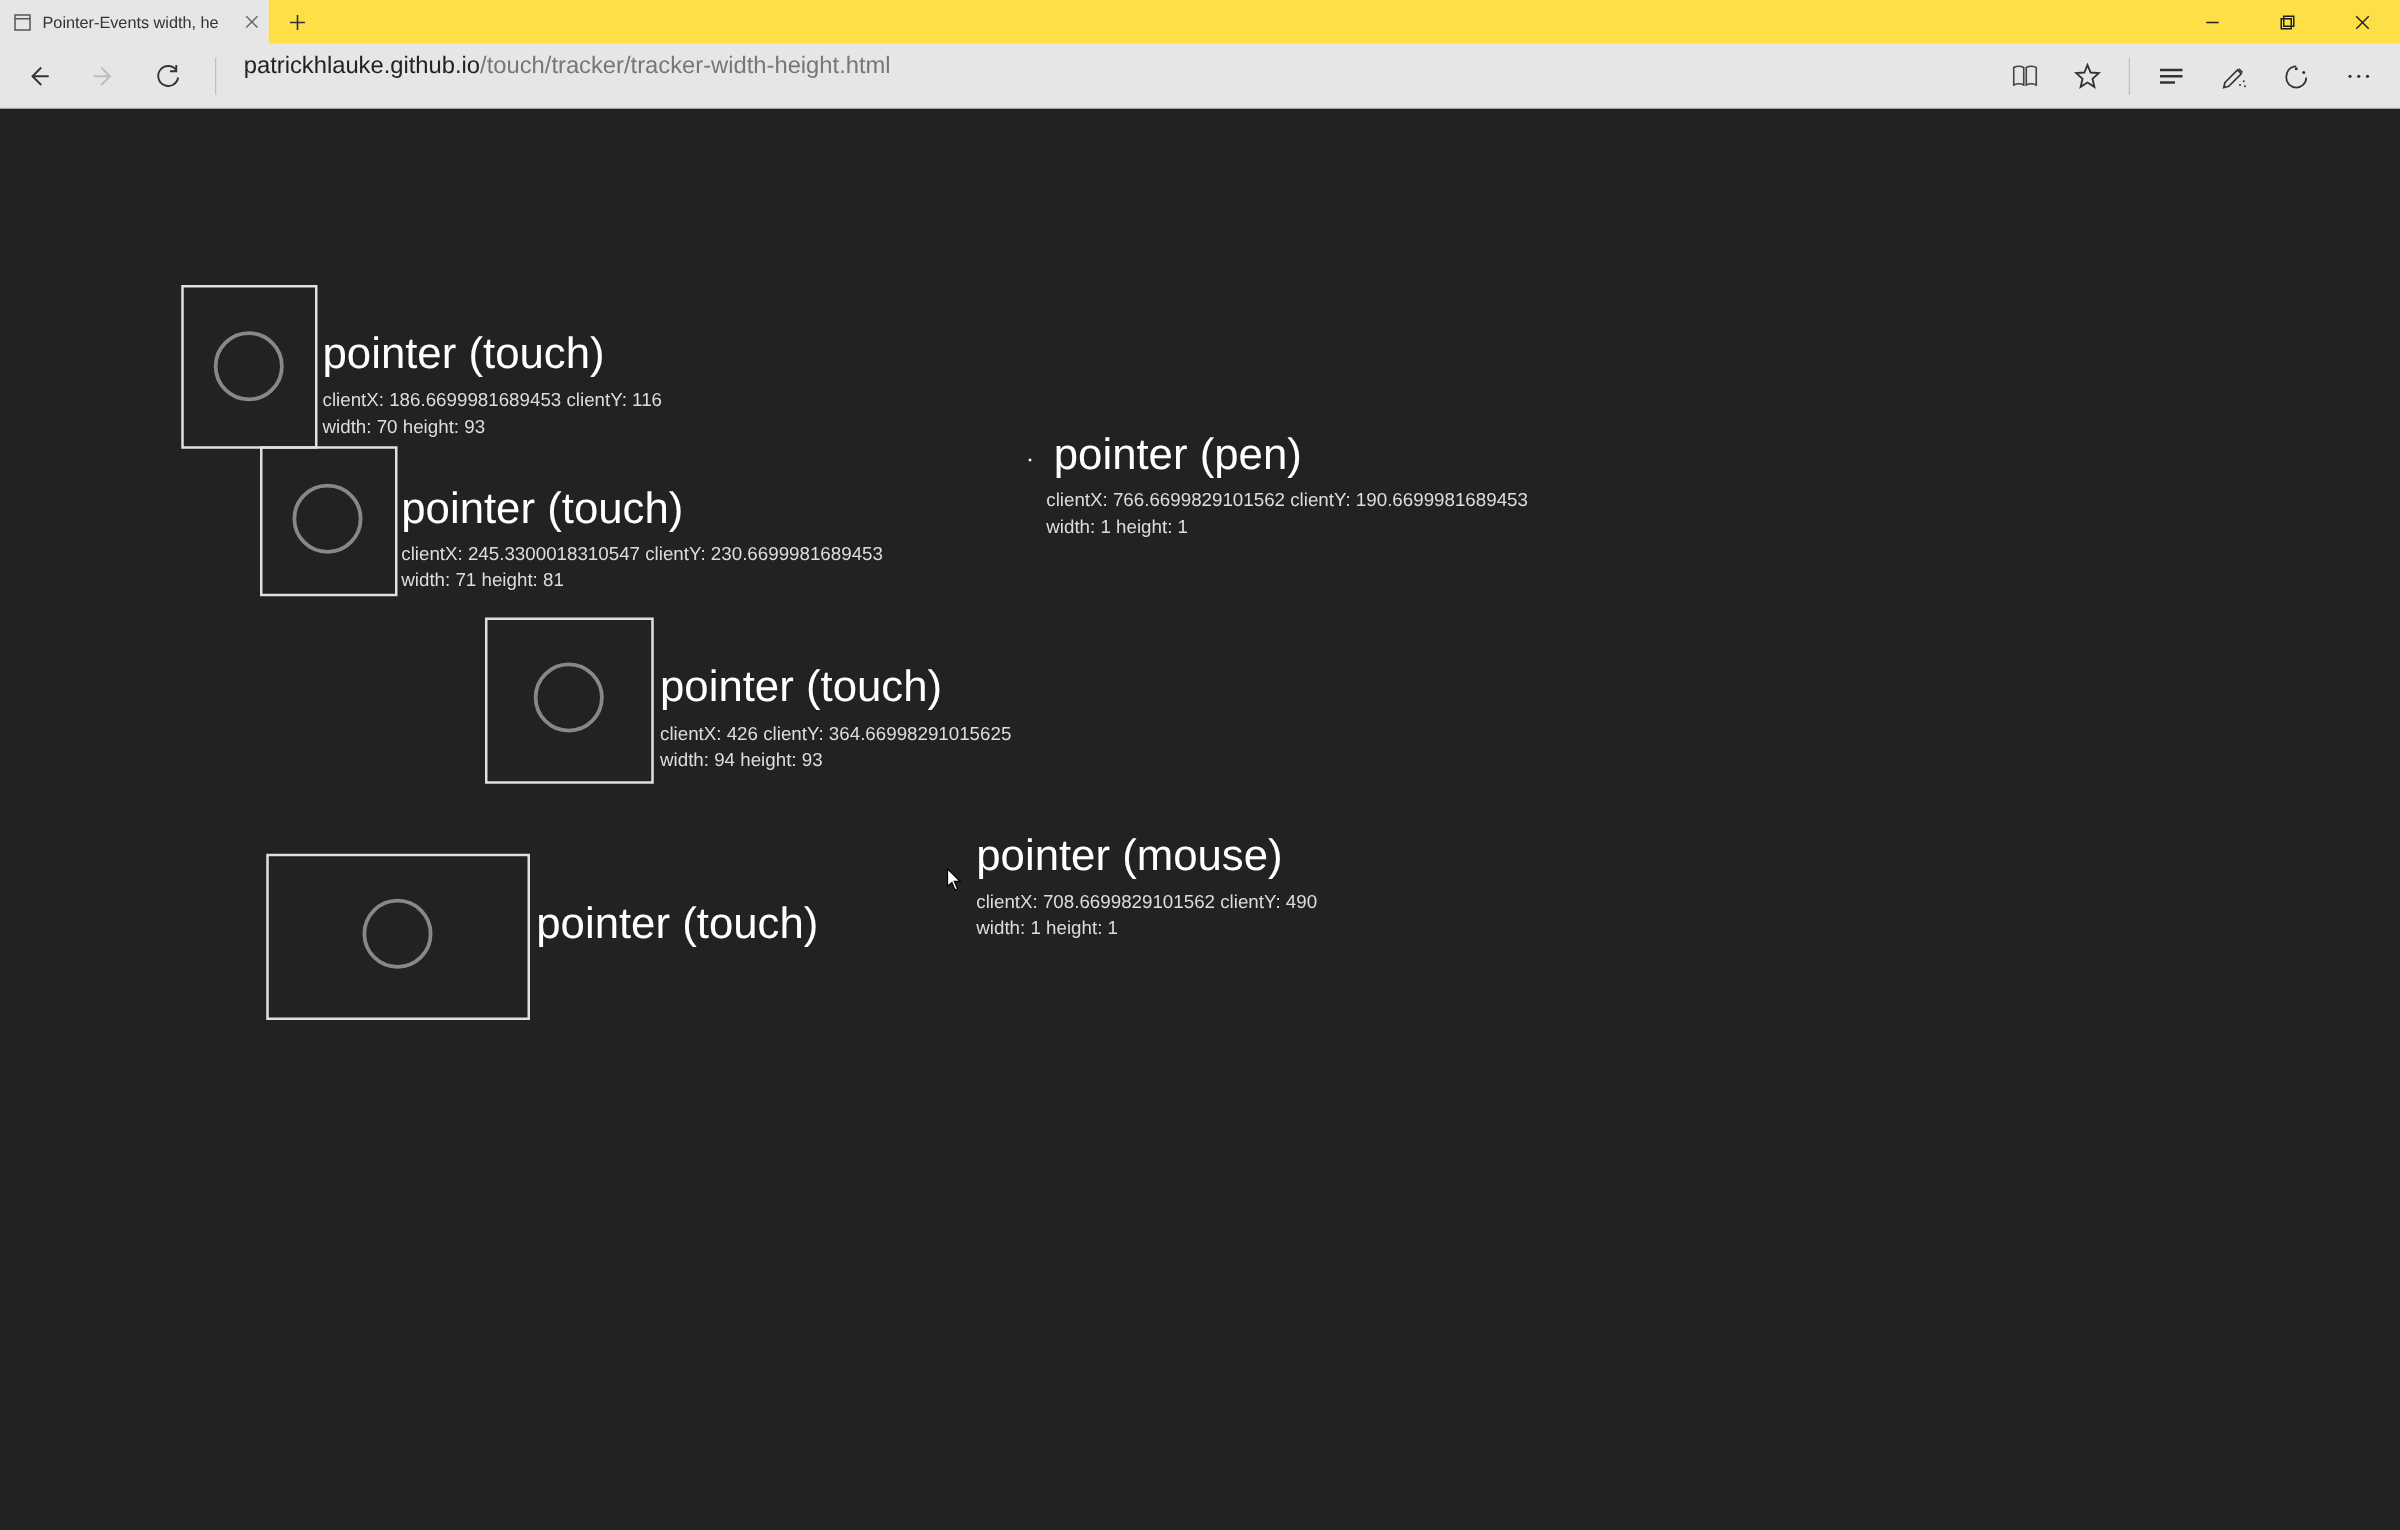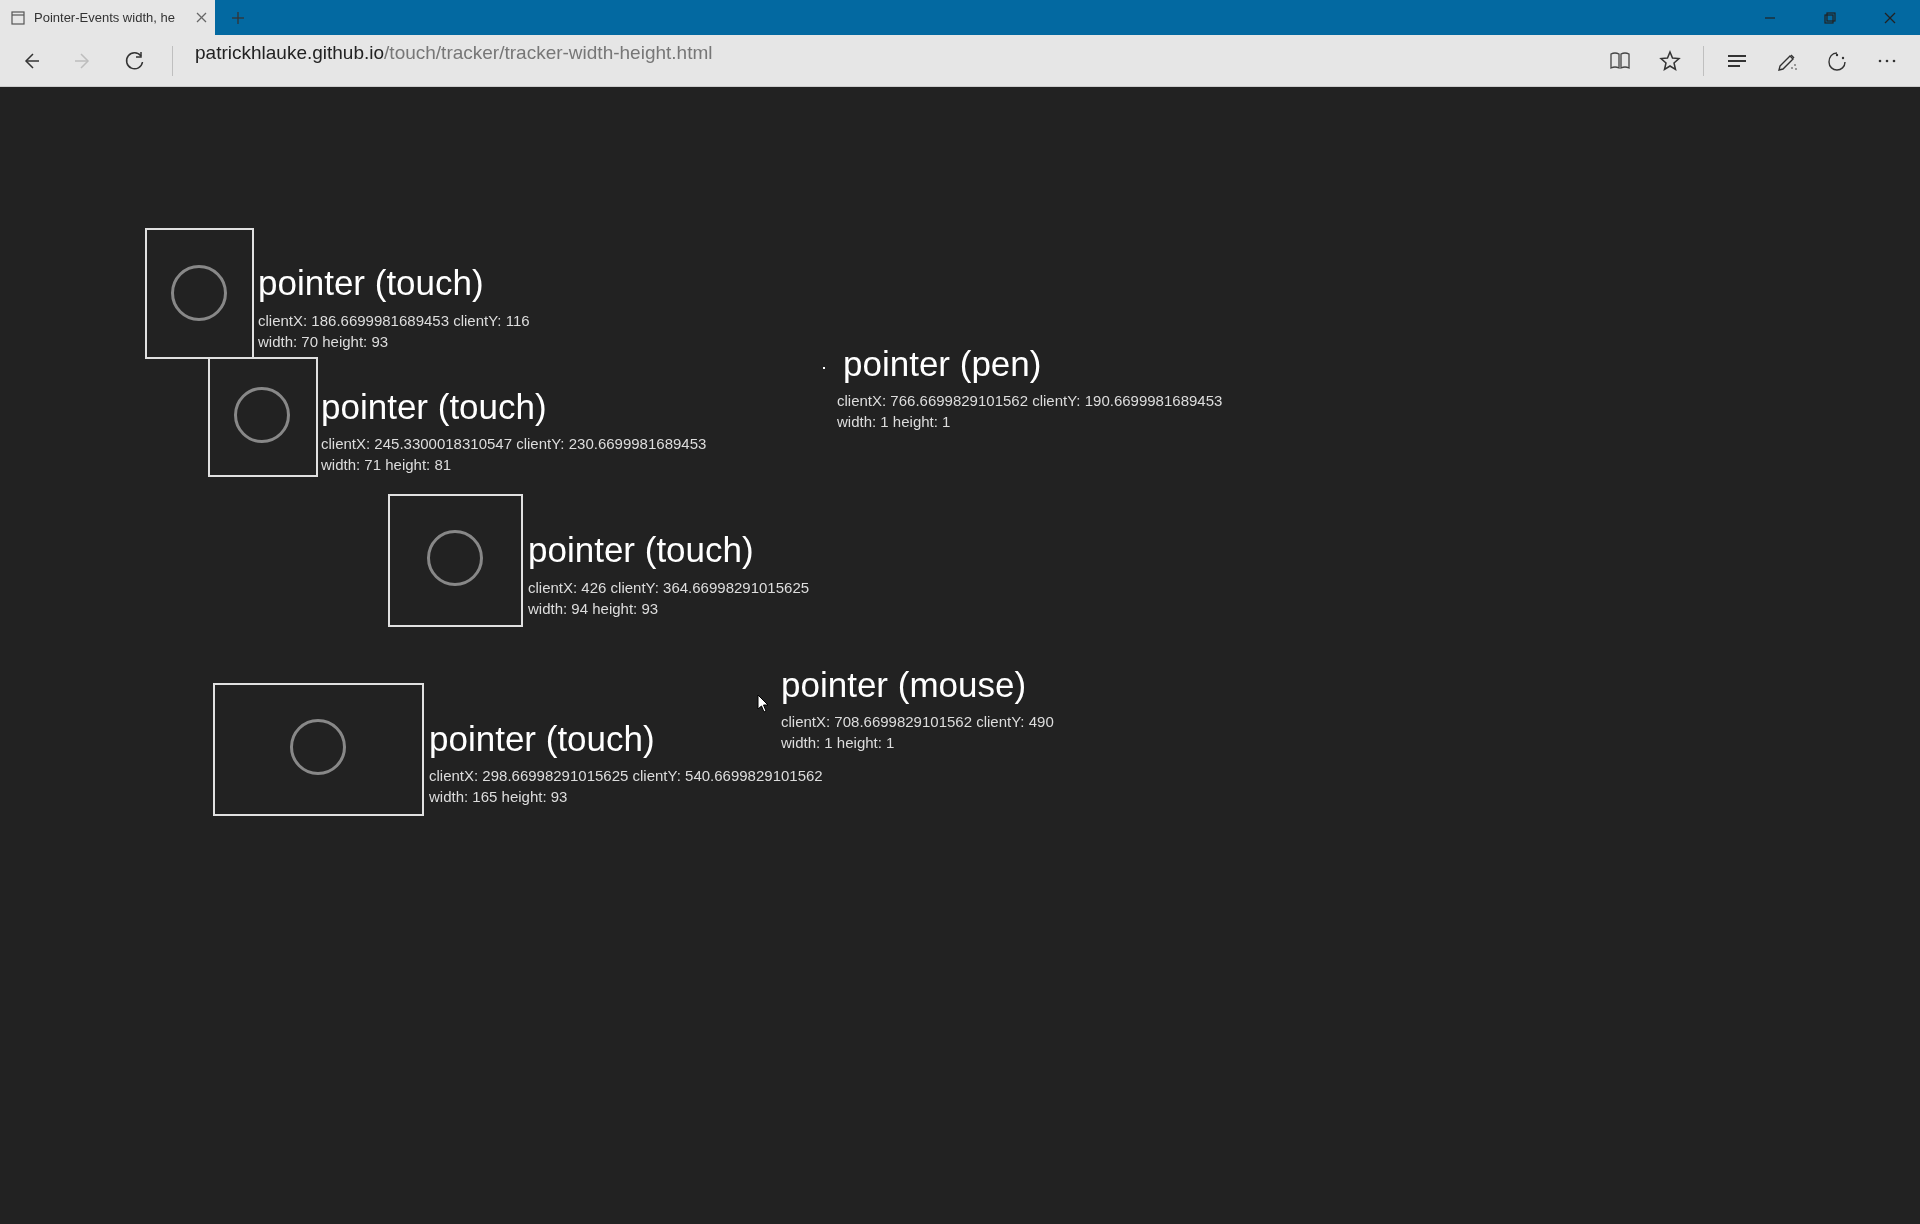--- a/index.html
+++ b/index.html
@@ -6,21 +6,21 @@
     body {
       background: #e6e6e6;
       font-family: "Segoe UI", Arial, sans-serif;
       width: 1920px;
       height: 1224px;
       overflow: hidden;
       position: relative;
     }
     .titlebar {
       height: 35px;
-      background: #0369a1;
+      background: #fde047;
       display: flex;
       align-items: stretch;
       justify-content: space-between;
     }
     .tabs { display: flex; align-items: stretch; }
     .tab {
       background: #e6e6e6;
       height: 35px;
       width: 215px;
       display: flex;
@@ -227,21 +227,20 @@
     <div class="ring" style="left: 234px; top: 300px; width: 56px; height: 56px;"></div>
     <div class="ptype" style="left: 321px; top: 300px;">pointer (touch)</div>
     <div class="det" style="left: 321px; top: 346px;">clientX: 245.3300018310547 clientY: 230.6699981689453<br>width: 71 height: 81</div>
     <div class="box" style="left: 388px; top: 407px; width: 135px; height: 133px;"></div>
     <div class="ring" style="left: 427px; top: 443px; width: 56px; height: 56px;"></div>
     <div class="ptype" style="left: 528px; top: 443px;">pointer (touch)</div>
     <div class="det" style="left: 528px; top: 490px;">clientX: 426 clientY: 364.66998291015625<br>width: 94 height: 93</div>
     <div class="box" style="left: 213px; top: 596px; width: 211px; height: 133px;"></div>
     <div class="ring" style="left: 290px; top: 632px; width: 56px; height: 56px;"></div>
     <div class="ptype" style="left: 429px; top: 632px;">pointer (touch)</div>
-    <div class="det" style="left: 429px; top: 678px;">clientX: 298.66998291015625 clientY: 540.6699829101562<br>width: 165 height: 93</div>
     <div class="dot" style="left: 823px; top: 280px;"></div>
     <div class="ptype" style="left: 843px; top: 257px;">pointer (pen)</div>
     <div class="det" style="left: 837px; top: 303px;">clientX: 766.6699829101562 clientY: 190.6699981689453<br>width: 1 height: 1</div>
     <div class="cursor" style="left: 757px; top: 607px;"><svg width="14" height="20" viewBox="0 0 14 20">
         <path d="M1 1 L1 15 L4.5 12 L7 18 L9 17 L6.5 11 L11 11 Z" fill="#fff" stroke="#000" stroke-width="1"></path>
       </svg></div>
     <div class="ptype" style="left: 781px; top: 578px;">pointer (mouse)</div>
     <div class="det" style="left: 781px; top: 624px;">clientX: 708.6699829101562 clientY: 490<br>width: 1 height: 1</div>
   </div>
 

